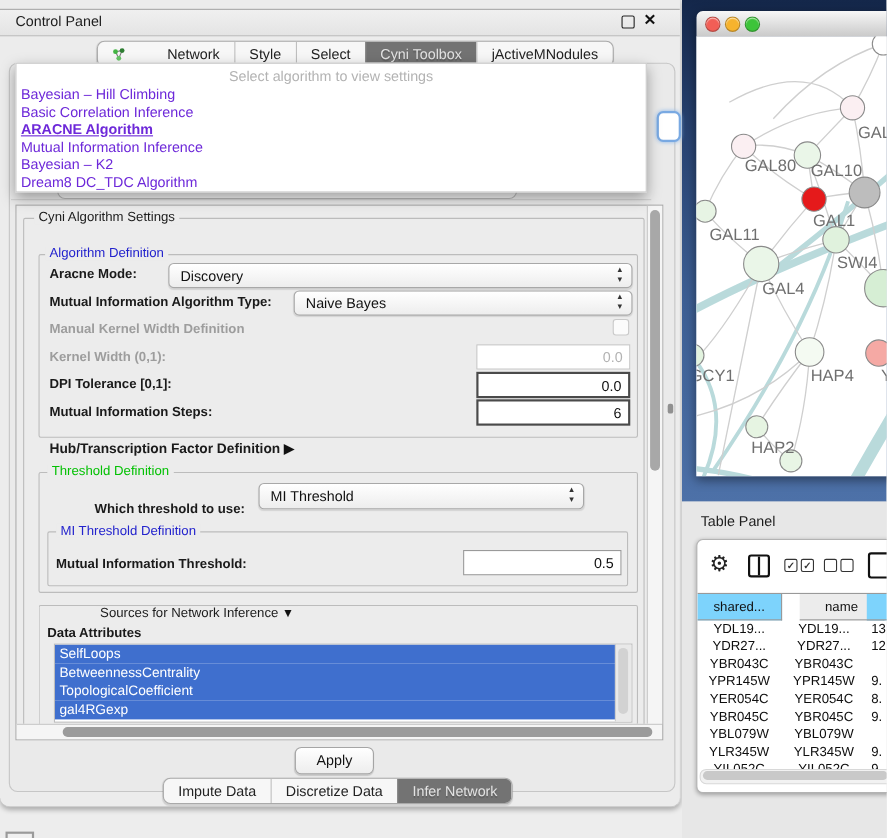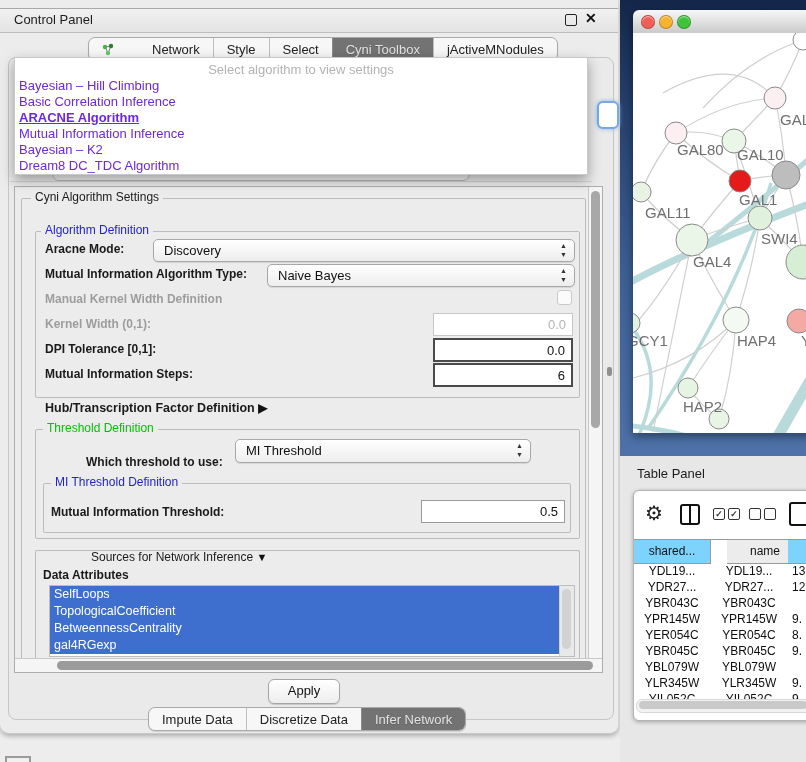--- a/index.html
+++ b/index.html
@@ -253,22 +253,22 @@
         <div class="groupbox" style="left:20px;top:363px;width:543px;height:108px;border-bottom:none;"></div>
         <div class="gtitle" style="left:28px;top:364px;margin-left:44px;">
           <span>Sources for Network Inference</span>
           <span class="tri" style="font-size:11px;">▼</span>
         </div>
         <div class="lbl" style="left:28px;top:381px;">Data Attributes</div>
 
         <div id="attr-list" style="left:34px;top:398px;width:524px;height:70px;">
 
         <div class="attr-item">SelfLoops</div>
+            <div class="attr-item">BetweennessCentrality</div>
             <div class="attr-item">TopologicalCoefficient</div>
-            <div class="attr-item">BetweennessCentrality</div>
             <div class="attr-item">gal4RGexp</div>
             <div id="attr-vsb">
               <div class="thumb"></div>
             </div>
           </div>
 
         <div id="sp-vsb">
             <div class="thumb"></div>
           </div>
         <div id="sp-hsb">

